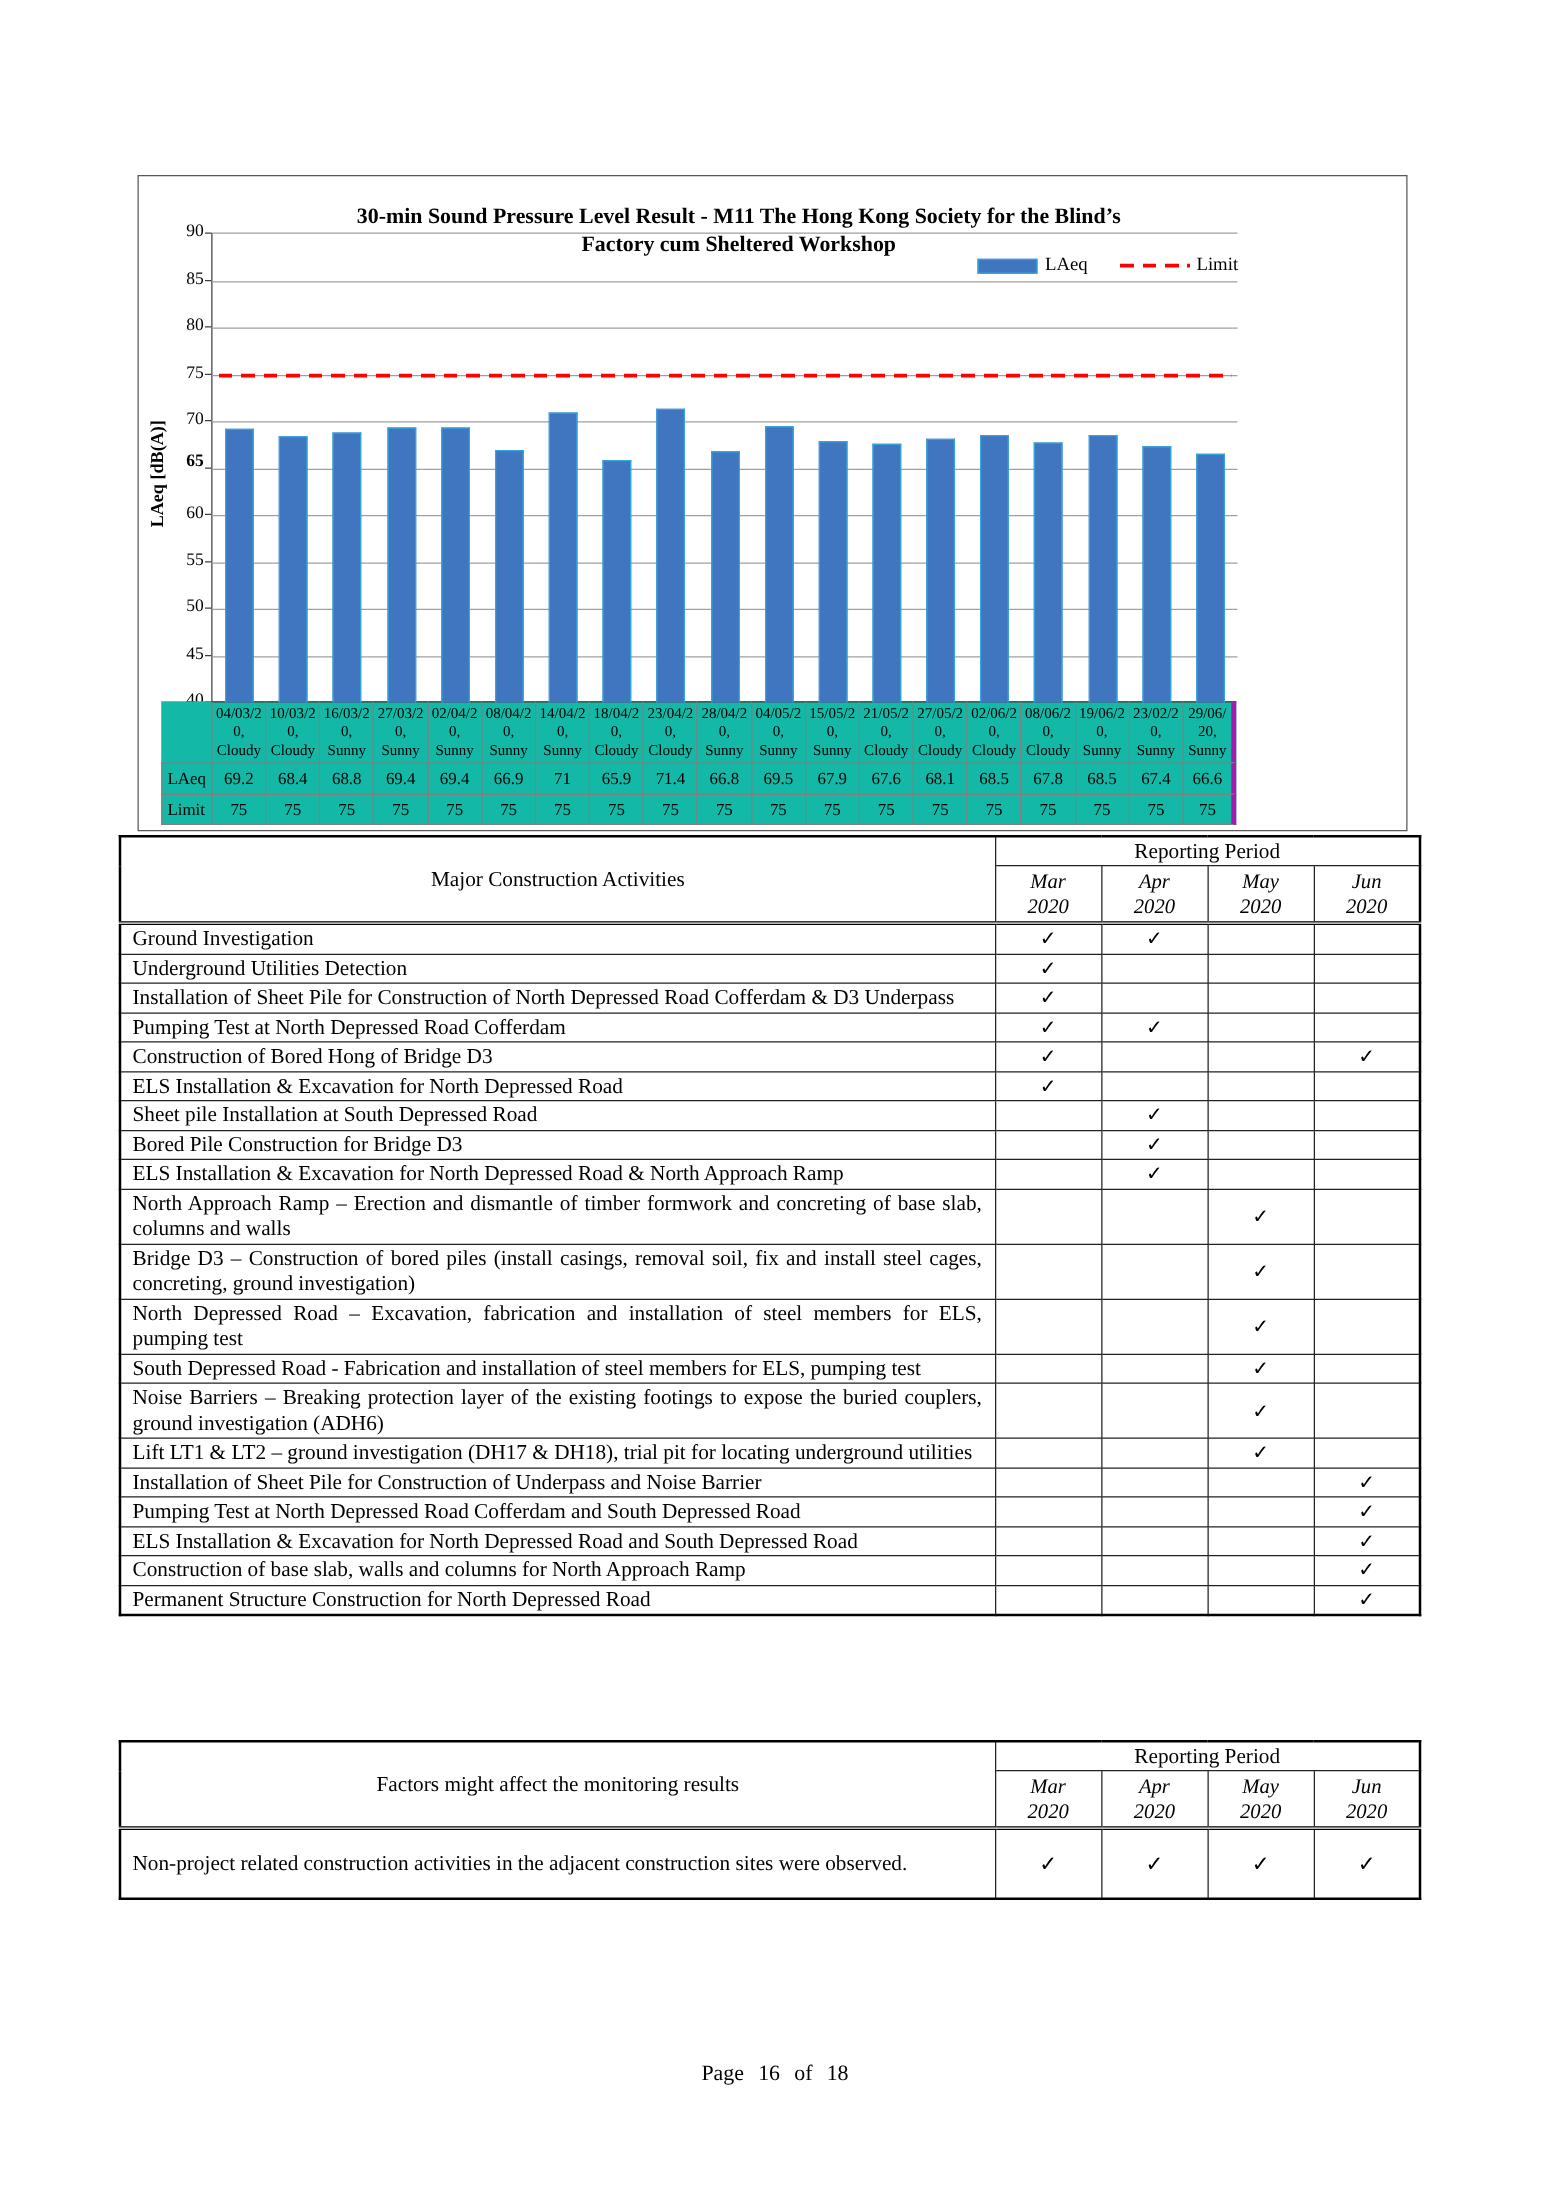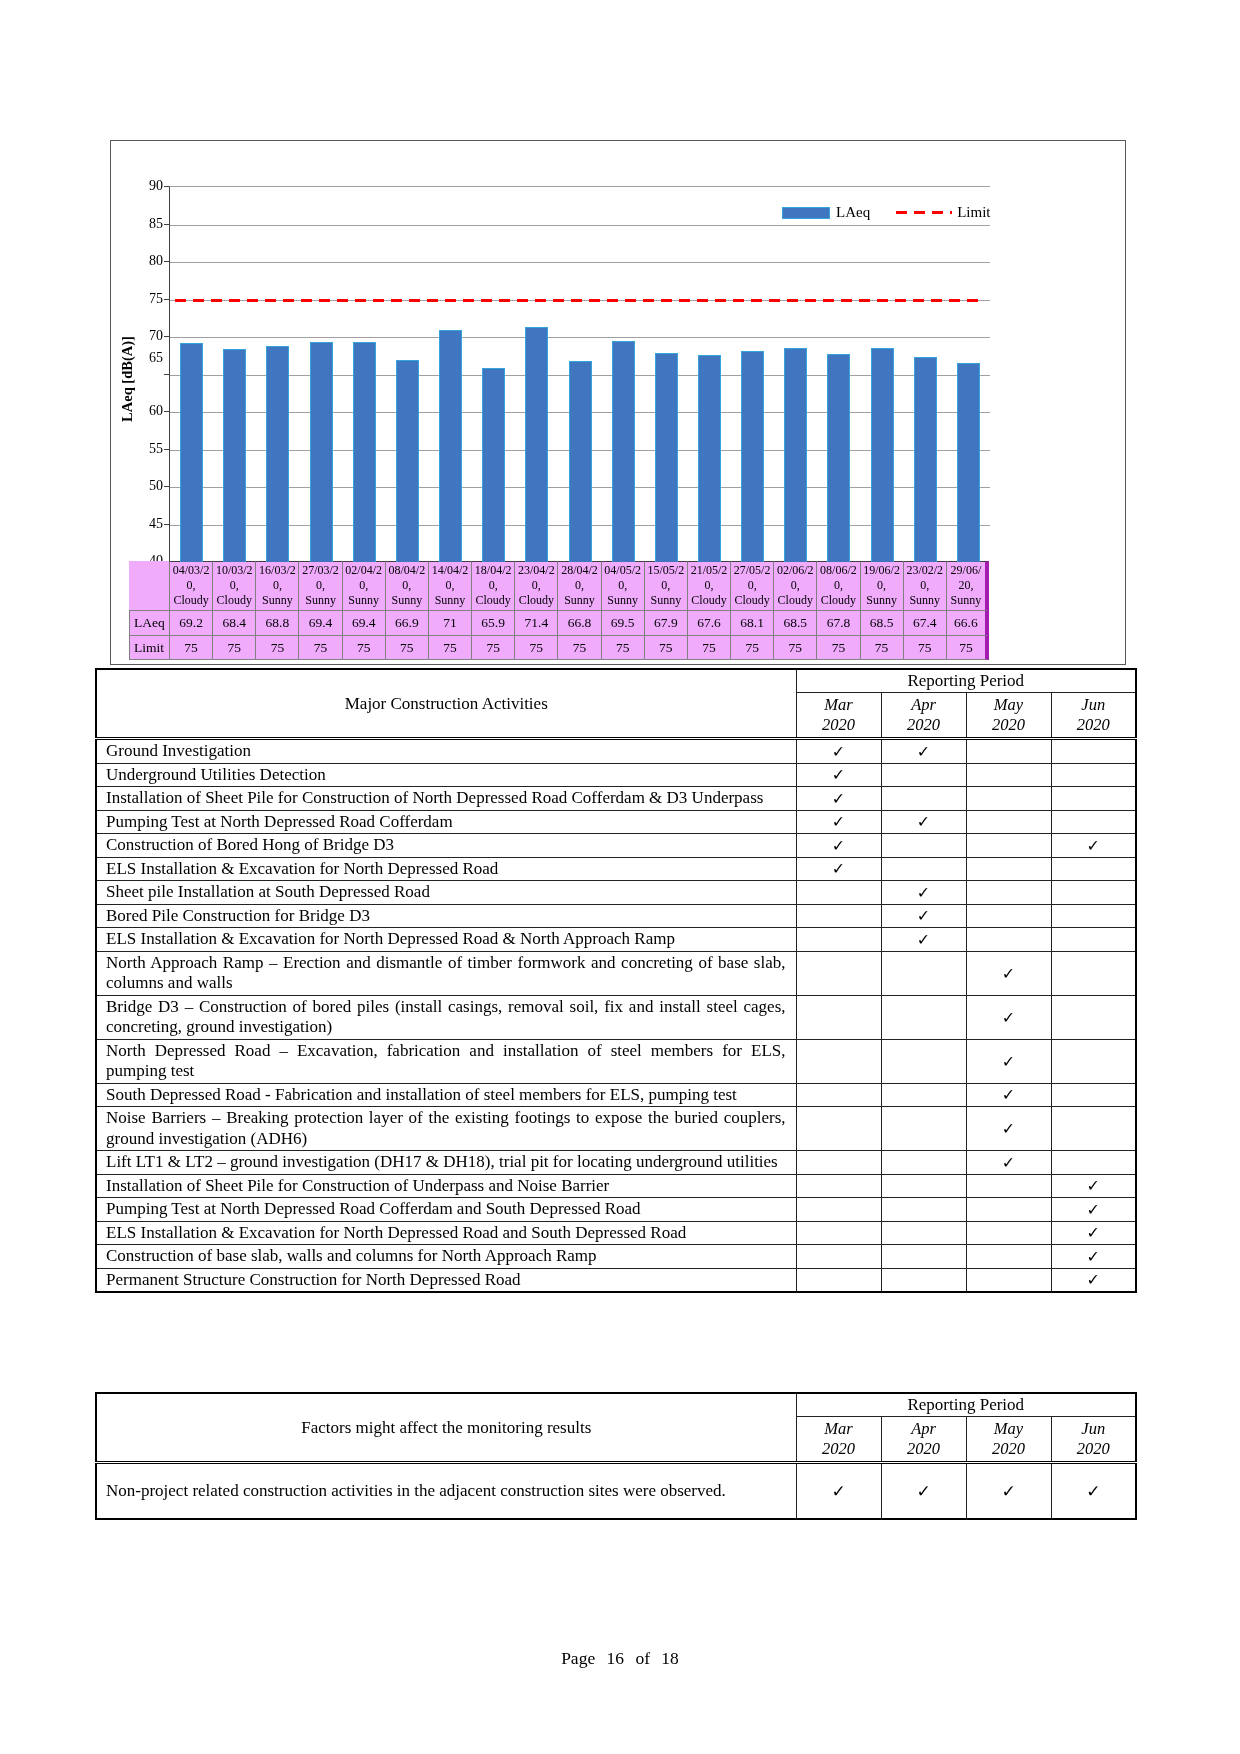--- a/index.html
+++ b/index.html
@@ -23,21 +23,21 @@
   .gridline { position:absolute; left:0; right:0; height:1px; background:#a0a0a0; }
   .limit-line { position:absolute; left:5px; right:5px; height:3px; z-index:3; }
   .bar { position:absolute; bottom:0; width:23px; box-sizing:border-box; z-index:2;
     border-style:solid; border-width:1px 1px 0 1px; }
   .ytick { position:absolute; left:16px; width:36px; text-align:right; font-size:14px; line-height:18px; }
   .ytickmark { position:absolute; left:53px; width:5px; height:1px; background:#404040; }
   .ylabel { position:absolute; left:16px; top:238px; transform:translate(-50%,-50%) rotate(-90deg);
     font-weight:bold; font-size:14.5px; white-space:nowrap; }
   
   .chart-table { position:absolute; left:18px; top:420px; width:860px; display:grid;
-    grid-template-columns:40px repeat(19,1fr); background:#f0abfc; }
+    grid-template-columns:40px repeat(19,1fr); background:#14b8a6; }
   .ct-cell { border-left:1px solid #808080; border-top:1px solid #808080; box-sizing:border-box;
     text-align:center; overflow:hidden; }
   .ct-cell.last-col { border-right:4px solid #a21caf; }
   .ct-cell.last-row { border-bottom:1px solid #808080; }
   .ct-corner { border:none; }
   .ct-label { height:49px; font-size:12px; line-height:15px; padding:1px 1px 0 1px; border-top-color:#404040; }
   .ct-label .ct-date { display:block; word-break:break-all; }
   .ct-val { height:25px; font-size:13.5px; line-height:24px; }
   .ct-rowhead { text-align:left; padding-left:4px; }
   
@@ -56,20 +56,24 @@
   .factor-row td { height:54px; }
   .factor-row .pt-check { font-size:17px; }
   
   .page-footer { position:absolute; left:0; top:1648px; width:100%; text-align:center;
     font-size:17.5px; word-spacing:7px; }
 </style>
 </head>
 <body>
 
 <div class="chart-frame">
+  <div class="chart-title">
+    <div>30-min Sound Pressure Level Result - M11 The Hong Kong Society for the Blind’s</div>
+    <div>Factory cum Sheltered Workshop</div>
+  </div>
 
   <div class="legend">
     <span class="legend-swatch-bar" style="background: rgb(64, 118, 191); border: 1px solid rgb(53, 163, 220);"></span>
     <span>LAeq</span>
     <span class="legend-gap"></span>
     <span class="legend-swatch-dash" style="background: repeating-linear-gradient(90deg, rgb(255, 0, 0) 0px, rgb(255, 0, 0) 11px, transparent 11px, transparent 18px);"></span>
     <span>Limit</span>
   </div>
 
   <div class="ylabel">LAeq [dB(A)]</div>
@@ -78,21 +82,21 @@
       <div class="ytick" style="top: 36px;">90</div>
       <div class="ytickmark" style="top: 45px;"></div>
       <div class="ytick" style="top: 73.5px;">85</div>
       <div class="ytickmark" style="top: 82.5px;"></div>
       <div class="ytick" style="top: 111px;">80</div>
       <div class="ytickmark" style="top: 120px;"></div>
       <div class="ytick" style="top: 148.5px;">75</div>
       <div class="ytickmark" style="top: 157.5px;"></div>
       <div class="ytick" style="top: 186px;">70</div>
       <div class="ytickmark" style="top: 195px;"></div>
-      <div class="ytick" style="top: 208px;">65</div>
+      <div class="ytick" style="top: 220px; font-weight: bold;">65</div>
       <div class="ytickmark" style="top: 232.5px;"></div>
       <div class="ytick" style="top: 261px;">60</div>
       <div class="ytickmark" style="top: 270px;"></div>
       <div class="ytick" style="top: 298.5px;">55</div>
       <div class="ytickmark" style="top: 307.5px;"></div>
       <div class="ytick" style="top: 336px;">50</div>
       <div class="ytickmark" style="top: 345px;"></div>
       <div class="ytick" style="top: 373.5px;">45</div>
       <div class="ytickmark" style="top: 382.5px;"></div>
       <div class="ytick" style="top: 411px;">40</div>

